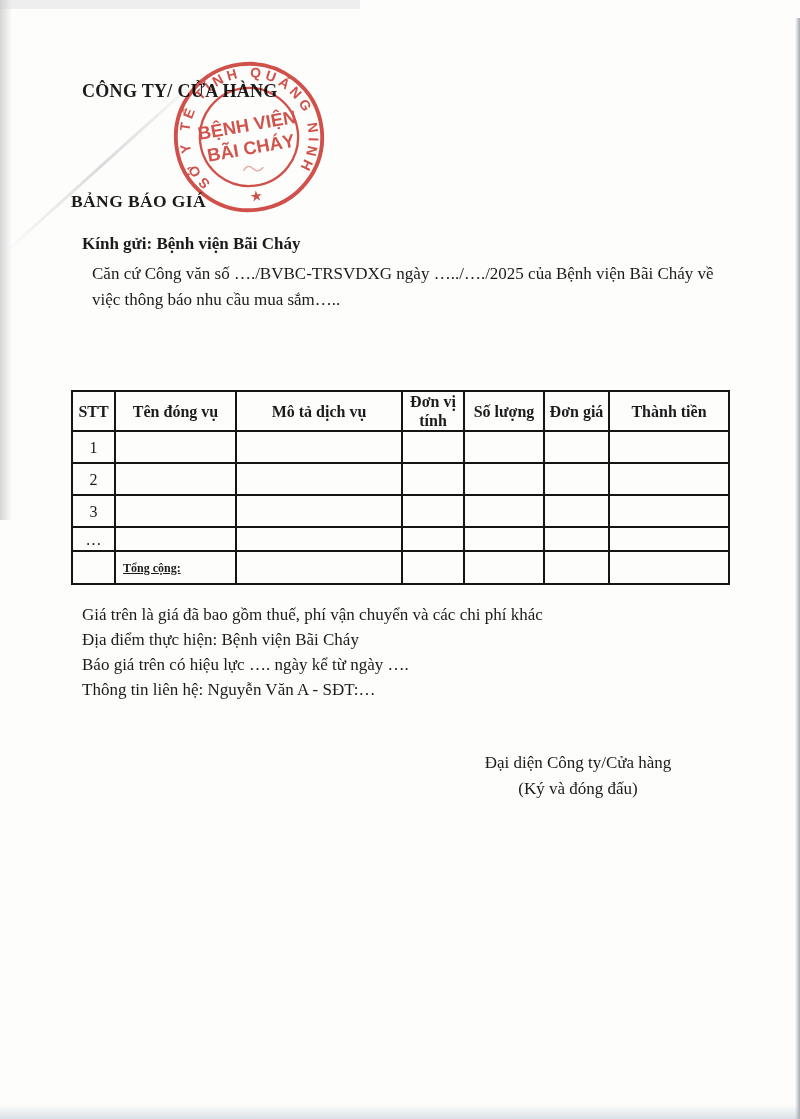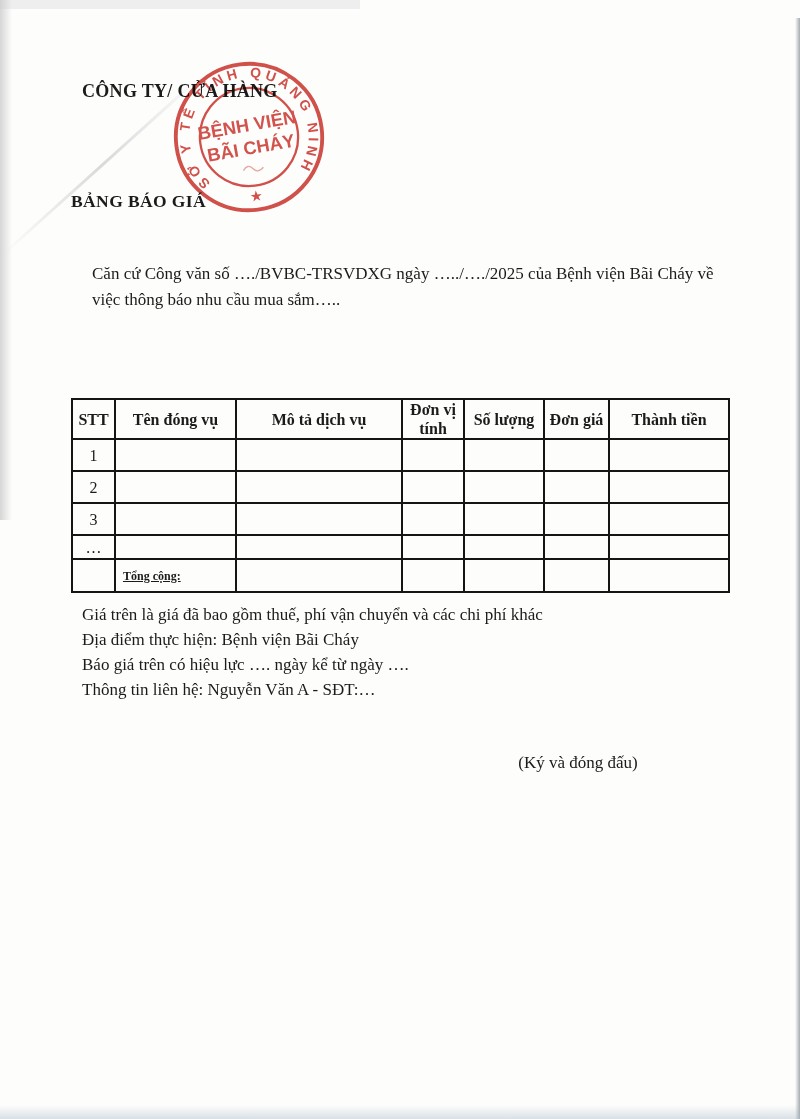--- a/index.html
+++ b/index.html
@@ -33,21 +33,21 @@
 
   
   .doc-title{ position:absolute; left:71px; top:191px; width:657px; text-align:left;
     font-weight:bold; font-size:17.5px; letter-spacing:.4px; }
   .greeting{ position:absolute; left:82px; top:234px; font-weight:bold; font-size:17px; }
   .para{ position:absolute; left:92px; width:650px; font-size:17px; line-height:25.5px; }
   .para1{ top:261px; }
   .para2{ top:322px; }
 
   
-  .quote-table{ position:absolute; left:71px; top:398px; width:657px;
+  .quote-table{ position:absolute; left:71px; top:390px; width:657px;
     border-collapse:collapse; table-layout:fixed;padding-left:20px; }
   .quote-table th, .quote-table td{
     border:2px solid #151515; padding:0 4px; font-size:16px; text-align:center;
     vertical-align:middle; line-height:1.2; overflow:hidden;
   }
   .quote-table th{ font-weight:bold; height:40px; }
   .quote-table tr.r-std td{ height:32px; }
   .quote-table tr.r-dots td{ height:24px; }
   .quote-table tr.r-total td{ height:33px; }
   .quote-table td.total-label{ text-align:left; padding-left:7px; font-weight:bold;
@@ -83,20 +83,21 @@
     <g transform="rotate(-3 80 80)" font-family="Liberation Sans, sans-serif" font-weight="bold" fill="#d1453f" text-anchor="middle">
       <text x="80" y="74" font-size="19">BỆNH VIỆN</text>
       <text x="80" y="98" font-size="19">BÃI CHÁY</text>
     </g>
     <path d="M70 114 q5 -7 10 -1 t11 0" fill="none" stroke="#d1453f" stroke-width="1.4" opacity="0.5"></path>
     <text x="80" y="147" text-anchor="middle" font-size="15" fill="#cf423d">★</text>
   </svg>
 
   <div class="doc-title">BẢNG BÁO GIÁ</div>
 
+  <div class="greeting">Kính gửi: Bệnh viện Bãi Cháy</div>
   <p class="para para1">Căn cứ Công văn số  …./BVBC-TRSVDXG ngày …../…./2025 của Bệnh viện Bãi Cháy về việc thông báo nhu cầu mua sắm…..</p>
 
   <table class="quote-table">
     <colgroup>
       <col style="width:43px">
         <col style="width:121px">
         <col style="width:166px">
       <col style="width:62px">
         <col style="width:80px">
         <col style="width:65px">
@@ -163,16 +164,17 @@
   </table>
 
   <div class="notes">
     <div>Giá trên là giá đã bao gồm thuế, phí vận chuyển và các chi phí khác</div>
     <div>Địa điểm thực hiện: Bệnh viện Bãi Cháy</div>
     <div>Báo giá trên có hiệu lực …. ngày kể từ ngày ….</div>
     <div>Thông tin liên hệ: Nguyễn Văn A - SĐT:…</div>
   </div>
 
   <div class="signature">
+    <div>Đại diện Công ty/Cửa hàng</div>
     <div>(Ký và đóng đấu)</div>
   </div>
 
 </div>
 
 </body></html>

